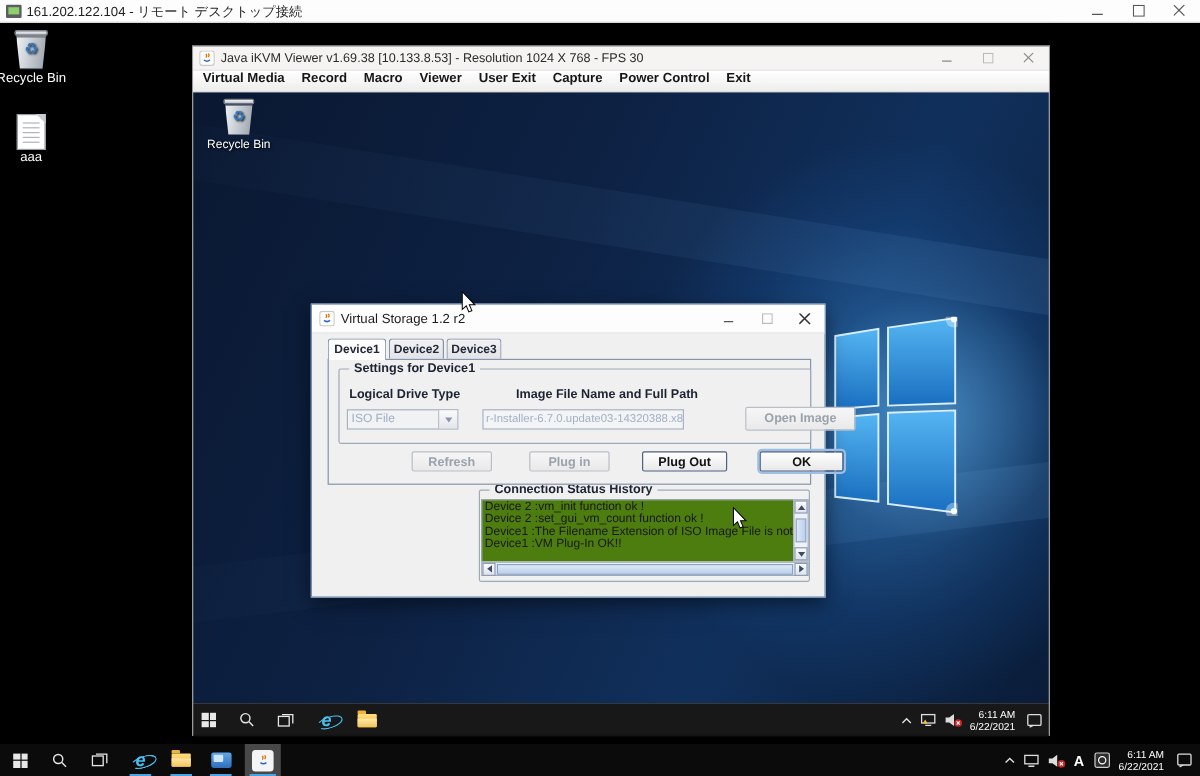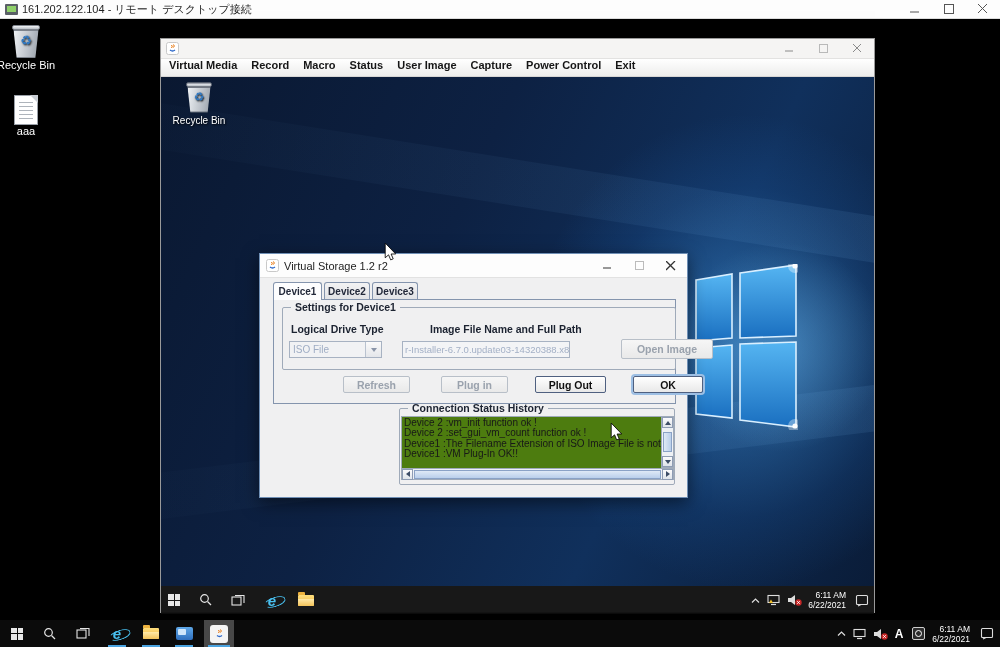--- a/index.html
+++ b/index.html
@@ -159,20 +159,21 @@
     </div>
 
     <div class="abs ikvm">
 
       <div class="abs ikvm-titlebar">
         <svg width="13" height="13" style="margin-left:5px">
             <rect x="0.5" y="0.5" width="12" height="12" rx="2" fill="#fff" stroke="#c9c9c9"></rect>
             <path d="M4 8 q2.5 2 5 0" fill="none" stroke="#2a66c9" stroke-width="1.3"></path>
             <path d="M5.5 3 q1.5 1.5 0 3 M7.5 2.5 q1.5 1.5 0 3" fill="none" stroke="#e76f00" stroke-width="1"></path>
           </svg>
+        <span class="title">Java iKVM Viewer v1.69.38 [10.133.8.53]  - Resolution 1024 X 768 - FPS 30</span>
         <div class="winctl">
           <span class="wbtn">
               <svg width="9" height="9">
                 <line x1="0" y1="7" x2="8" y2="7" stroke="#8a8a8a" stroke-width="1"></line>
               </svg>
             </span>
           <span class="wbtn">
               <svg width="9" height="9">
                 <rect x="0.5" y="0.5" width="8" height="8" fill="none" stroke="#b9b9b9" stroke-width="1"></rect>
               </svg>
@@ -183,22 +184,22 @@
                 <line x1="8" y1="0" x2="0" y2="8" stroke="#8a8a8a" stroke-width="1"></line>
               </svg>
             </span>
         </div>
       </div>
 
       <div class="abs ikvm-menubar">
         <span class="menu-item">Virtual Media</span>
         <span class="menu-item">Record</span>
         <span class="menu-item">Macro</span>
-        <span class="menu-item">Status</span>
-        <span class="menu-item">User Image</span>
+        <span class="menu-item">Viewer</span>
+        <span class="menu-item">User Exit</span>
         <span class="menu-item">Capture</span>
         <span class="menu-item">Power Control</span>
         <span class="menu-item">Exit</span>
       </div>
 
       <div class="abs kvm-screen">
         <div class="beam" style="top:150px; transform:rotate(9deg); right:80px;"></div>
         <div class="beam" style="top:300px; transform:rotate(-7deg); right:80px;"></div>
         <div class="logo-glow"></div>
         <svg class="abs" style="left:533px; top:187px;" width="104" height="166" viewBox="0 0 104 166">

